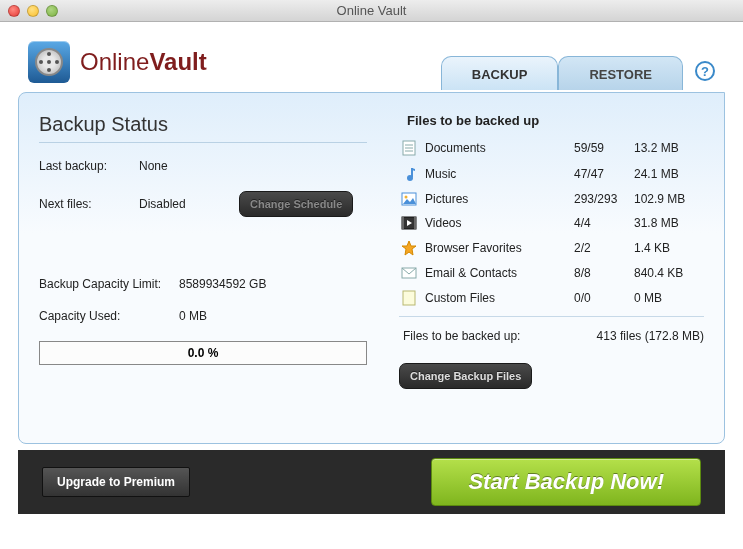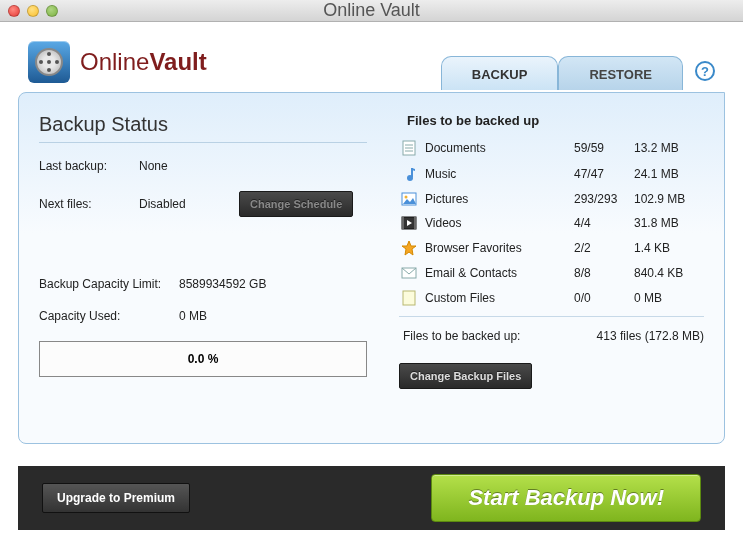--- a/index.html
+++ b/index.html
@@ -19,21 +19,21 @@
       padding: 0 8px;
       position: relative;
     }
     .traffic-lights { display: flex; gap: 7px; }
     .tl { width: 12px; height: 12px; border-radius: 50%; border: 1px solid rgba(0,0,0,0.2); }
     .tl-close { background: radial-gradient(circle at 40% 35%, #ff8a80, #e53935); }
     .tl-min { background: radial-gradient(circle at 40% 35%, #ffe082, #fbc02d); }
     .tl-max { background: radial-gradient(circle at 40% 35%, #aed581, #7cb342); }
     .titlebar-title {
       position: absolute; left: 0; right: 0; text-align: center;
-      font-size: 18px; color: #555; pointer-events: none;
+      font-size: 13px; color: #555; pointer-events: none;
     }
 
     .header {
       display: flex;
       align-items: center;
       justify-content: space-between;
       padding: 10px 28px 0 28px;
       height: 70px;
     }
     .logo-wrap { display: flex; align-items: center; gap: 10px; }
@@ -109,52 +109,52 @@
     }
     .status-row {
       display: flex; align-items: center;
       font-size: 12px; color: #222; margin-bottom: 18px;
     }
     .status-label { width: 100px; }
     .status-value { width: 100px; }
     .btn-dark {
       background: linear-gradient(#4a4a4a, #2a2a2a);
       border: 1px solid #1a1a1a;
-      border-radius: 2px;
+      border-radius: 7px;
       color: #ddd;
       font-size: 11px; font-weight: bold;
       padding: 6px 10px;
       cursor: pointer;
       text-shadow: 0 -1px 0 rgba(0,0,0,0.5);
     }
     .btn-dark.dimmed { color: #888; }
 
     .capacity { margin-top: 60px; }
     .cap-row { font-size: 12px; color:#222; margin-bottom: 18px; display:flex; }
     .cap-label { width: 140px; }
     .progress-wrap {
-      border: 1px solid #888; height: 36px; display:flex;
+      border: 1px solid #888; height: 24px; display:flex;
       align-items:center; justify-content:center; font-size:12px; font-weight:bold;
       margin-top: 8px; background:#fcfcfc;
     }
 
     .files-title { font-size: 13px; font-weight: bold; color:#222; margin-bottom: 12px; padding-left: 8px; }
     .file-row { display: flex; align-items: center; font-size: 12px; color:#222; margin-bottom: 10px; }
     .file-icon { width: 20px; display:flex; justify-content:center; }
     .file-name { flex: 1; padding-left: 6px;}
     .file-count { width: 60px; }
     .file-size { width: 70px; }
     .divider { border-top:1px solid #c7d9e8; margin: 8px 0 12px 0; }
     .summary-row { display:flex; font-size:12px; color:#222; }
     .summary-row .lbl { flex:1; padding-left:4px;}
     .right-btn-wrap { display:flex; margin-top:20px; }
 
     .footer {
       background:#2a2a2a;
-      margin: 22px 18px 0 18px;
+      margin: 6px 18px 0 18px;
       height: 64px;
       display:flex; align-items:center; justify-content:space-between;
       padding: 0 24px;
     }
     .btn-upgrade {
       background: linear-gradient(#555,#333);
       border:1px solid #111; color:#fff; font-size:12px; font-weight:bold;
       padding: 7px 14px; border-radius:2px; cursor:pointer;
     }
     .btn-start {

